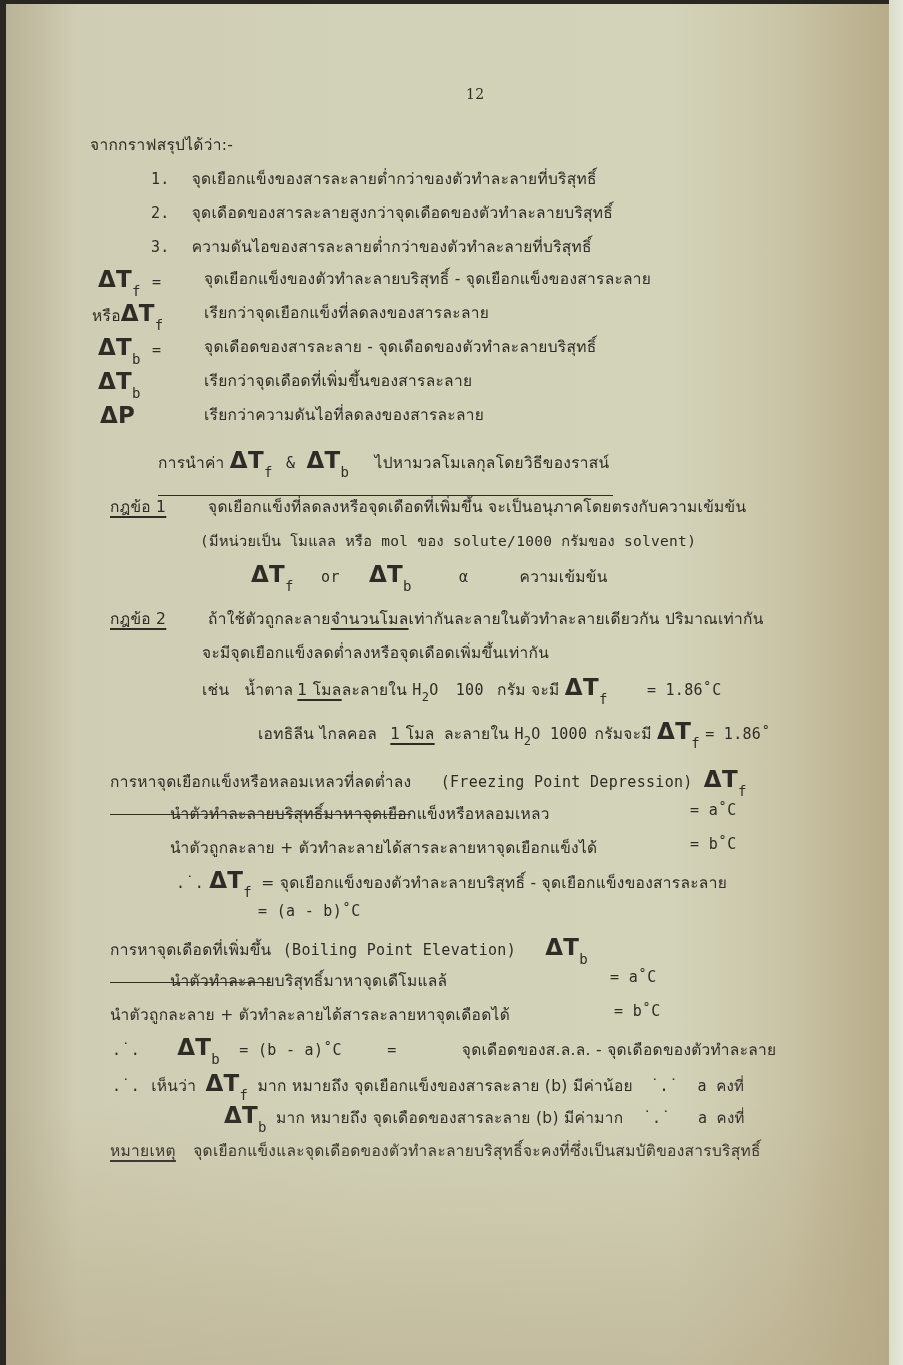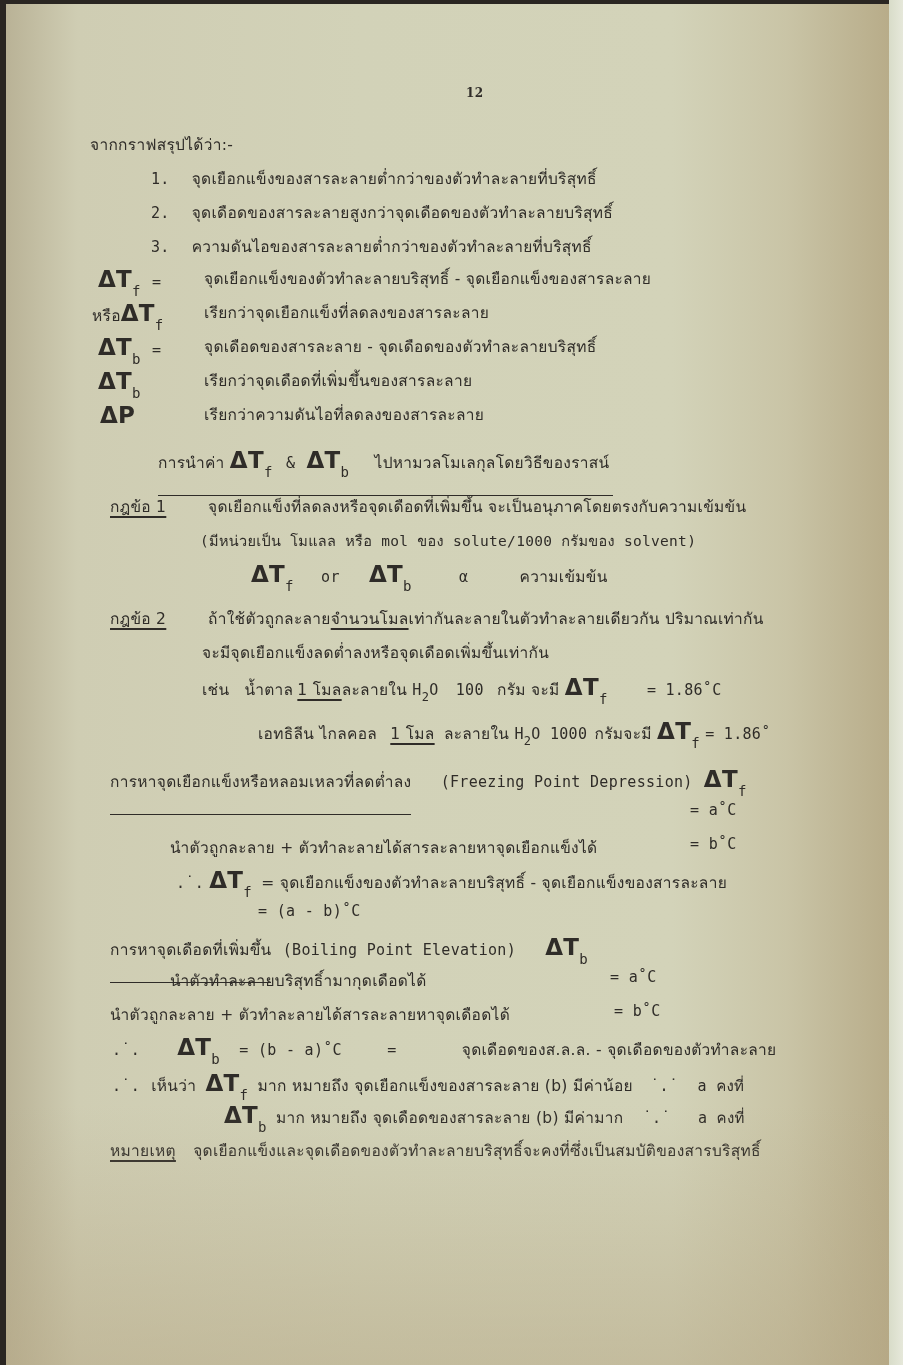--- a/index.html
+++ b/index.html
@@ -19,21 +19,21 @@
       pointer-events: none;
     }
     .edge-strip {
       position: absolute; right: 0; top: 0; width: 14px; height: 1365px;
       background: linear-gradient(90deg, #d8dcc9, #e6e8da);
     }
     .line {
       position: absolute; white-space: nowrap; font-size: 15.5px; letter-spacing: 0.3px;
     }
     .mono { font-family: "DejaVu Sans Mono", monospace; font-size: 15px; }
-    .page-num { font-family: "DejaVu Serif", serif; font-size: 12px; font-weight: bold; }
+    .page-num { font-family: "DejaVu Serif", serif; font-size: 14px; font-weight: normal; }
     .delta { font-weight: bold; font-size: 23px; }
     .sub { font-family: "DejaVu Sans Mono", monospace; font-size: 14px; position: relative; top: 9px; }
     .sym { font-family: "DejaVu Sans Mono", monospace; font-size: 15px; }
     .u { text-decoration: underline; text-decoration-thickness: 1.5px; text-underline-offset: 4px; }
     .head-rule { display: inline-block; border-bottom: 1.6px solid #2f2c28; padding-bottom: 20px; }
     .gap { display: inline-block; }
   </style>
 </head>
 <body>
 
@@ -125,40 +125,41 @@
     <span class="delta">ΔT</span><span class="sub">f</span>
     <span class="sym">= 1.86˚</span>
   </div>
 
   <div class="line" style="left:104px; top:762px;">
     <span class="head-rule"><span>การหา</span><span>จุดเยือกแข็งหรือหลอมเหลวที่ลดต่ำลง</span></span>
     <span class="sym" style="margin-left:24px">(Freezing Point Depression)</span>
     <span class="delta" style="margin-left:6px">ΔT</span><span class="sub">f</span>
   </div>
   <div class="line" style="left:164px; top:797px;">
+    <span>นำตัวทำละลายบริสุทธิ์มาหาจุดเยือกแข็งหรือหลอมเหลว</span>
     <span class="sym" style="position:absolute; left:520px;">= a˚C</span>
   </div>
   <div class="line" style="left:164px; top:831px;">
     <span>นำตัวถูกละลาย + ตัวทำละลายได้สารละลายหาจุดเยือกแข็งได้</span>
     <span class="sym" style="position:absolute; left:520px;">= b˚C</span>
   </div>
   <div class="line" style="left:170px; top:863px;">
     <span class="sym">.˙.</span>
     <span class="delta">ΔT</span><span class="sub">f</span>
     <span style="margin-left:4px">= จุดเยือกแข็งของตัวทำละลายบริสุทธิ์ - จุดเยือกแข็งของสารละลาย</span>
   </div>
   <div class="line sym" style="left:252px; top:898px;">= (a - b)˚C</div>
 
   <div class="line" style="left:104px; top:930px;">
     <span class="head-rule"><span>การหา</span><span>จุดเดือดที่เพิ่มขึ้น</span></span>
     <span class="sym" style="margin-left:6px">(Boiling Point Elevation)</span>
     <span class="delta" style="margin-left:24px">ΔT</span><span class="sub">b</span>
   </div>
   <div class="line" style="left:164px; top:964px;">
-    <span>นำตัวทำละลายบริสุทธิ์ามากุดเดือดได้</span>
+    <span>นำตัวทำละลายบริสุทธิ์มาหาจุดเดืโมแลล้</span>
     <span class="sym" style="position:absolute; left:440px;">= a˚C</span>
   </div>
   <div class="line" style="left:104px; top:998px;">
     <span>นำตัวถูกละลาย + ตัวทำละลายได้สารละลายหาจุดเดือดได้</span>
     <span class="sym" style="position:absolute; left:504px;">= b˚C</span>
   </div>
   <div class="line" style="left:106px; top:1030px;">
     <span class="sym">.˙.</span>
     <span class="delta" style="margin-left:32px">ΔT</span><span class="sub">b</span>
     <span class="sym" style="margin-left:14px">= (b - a)˚C</span>

